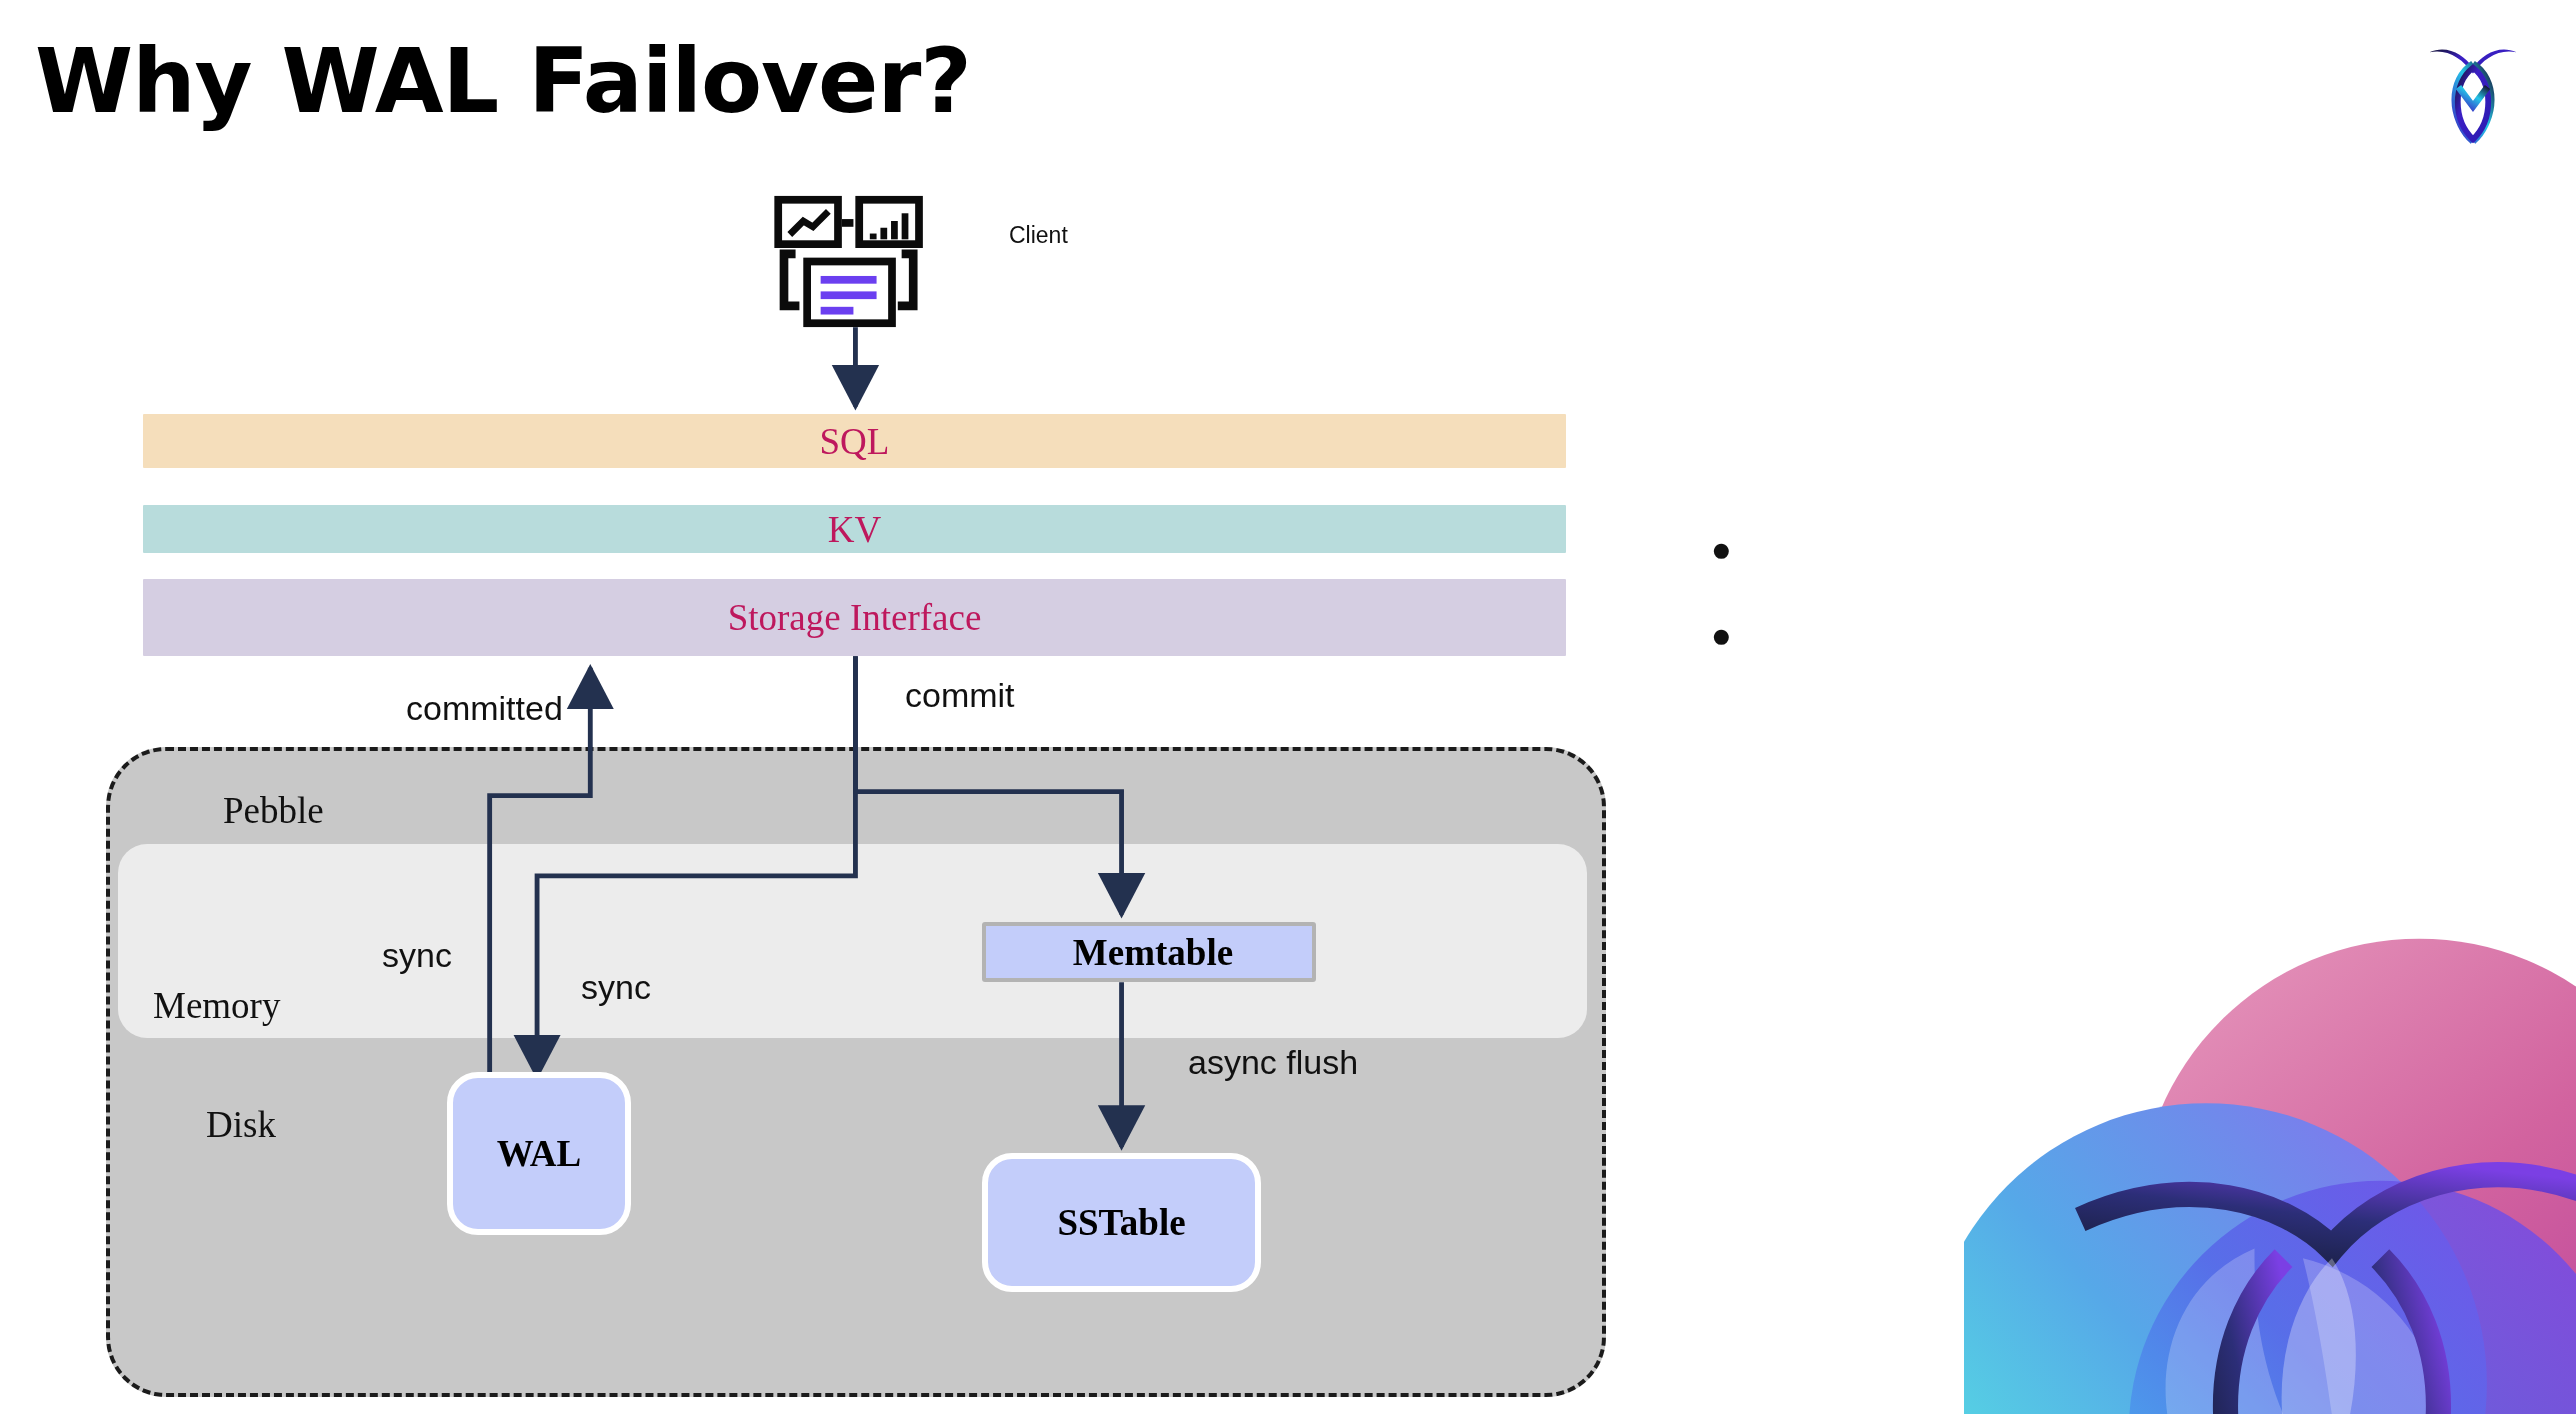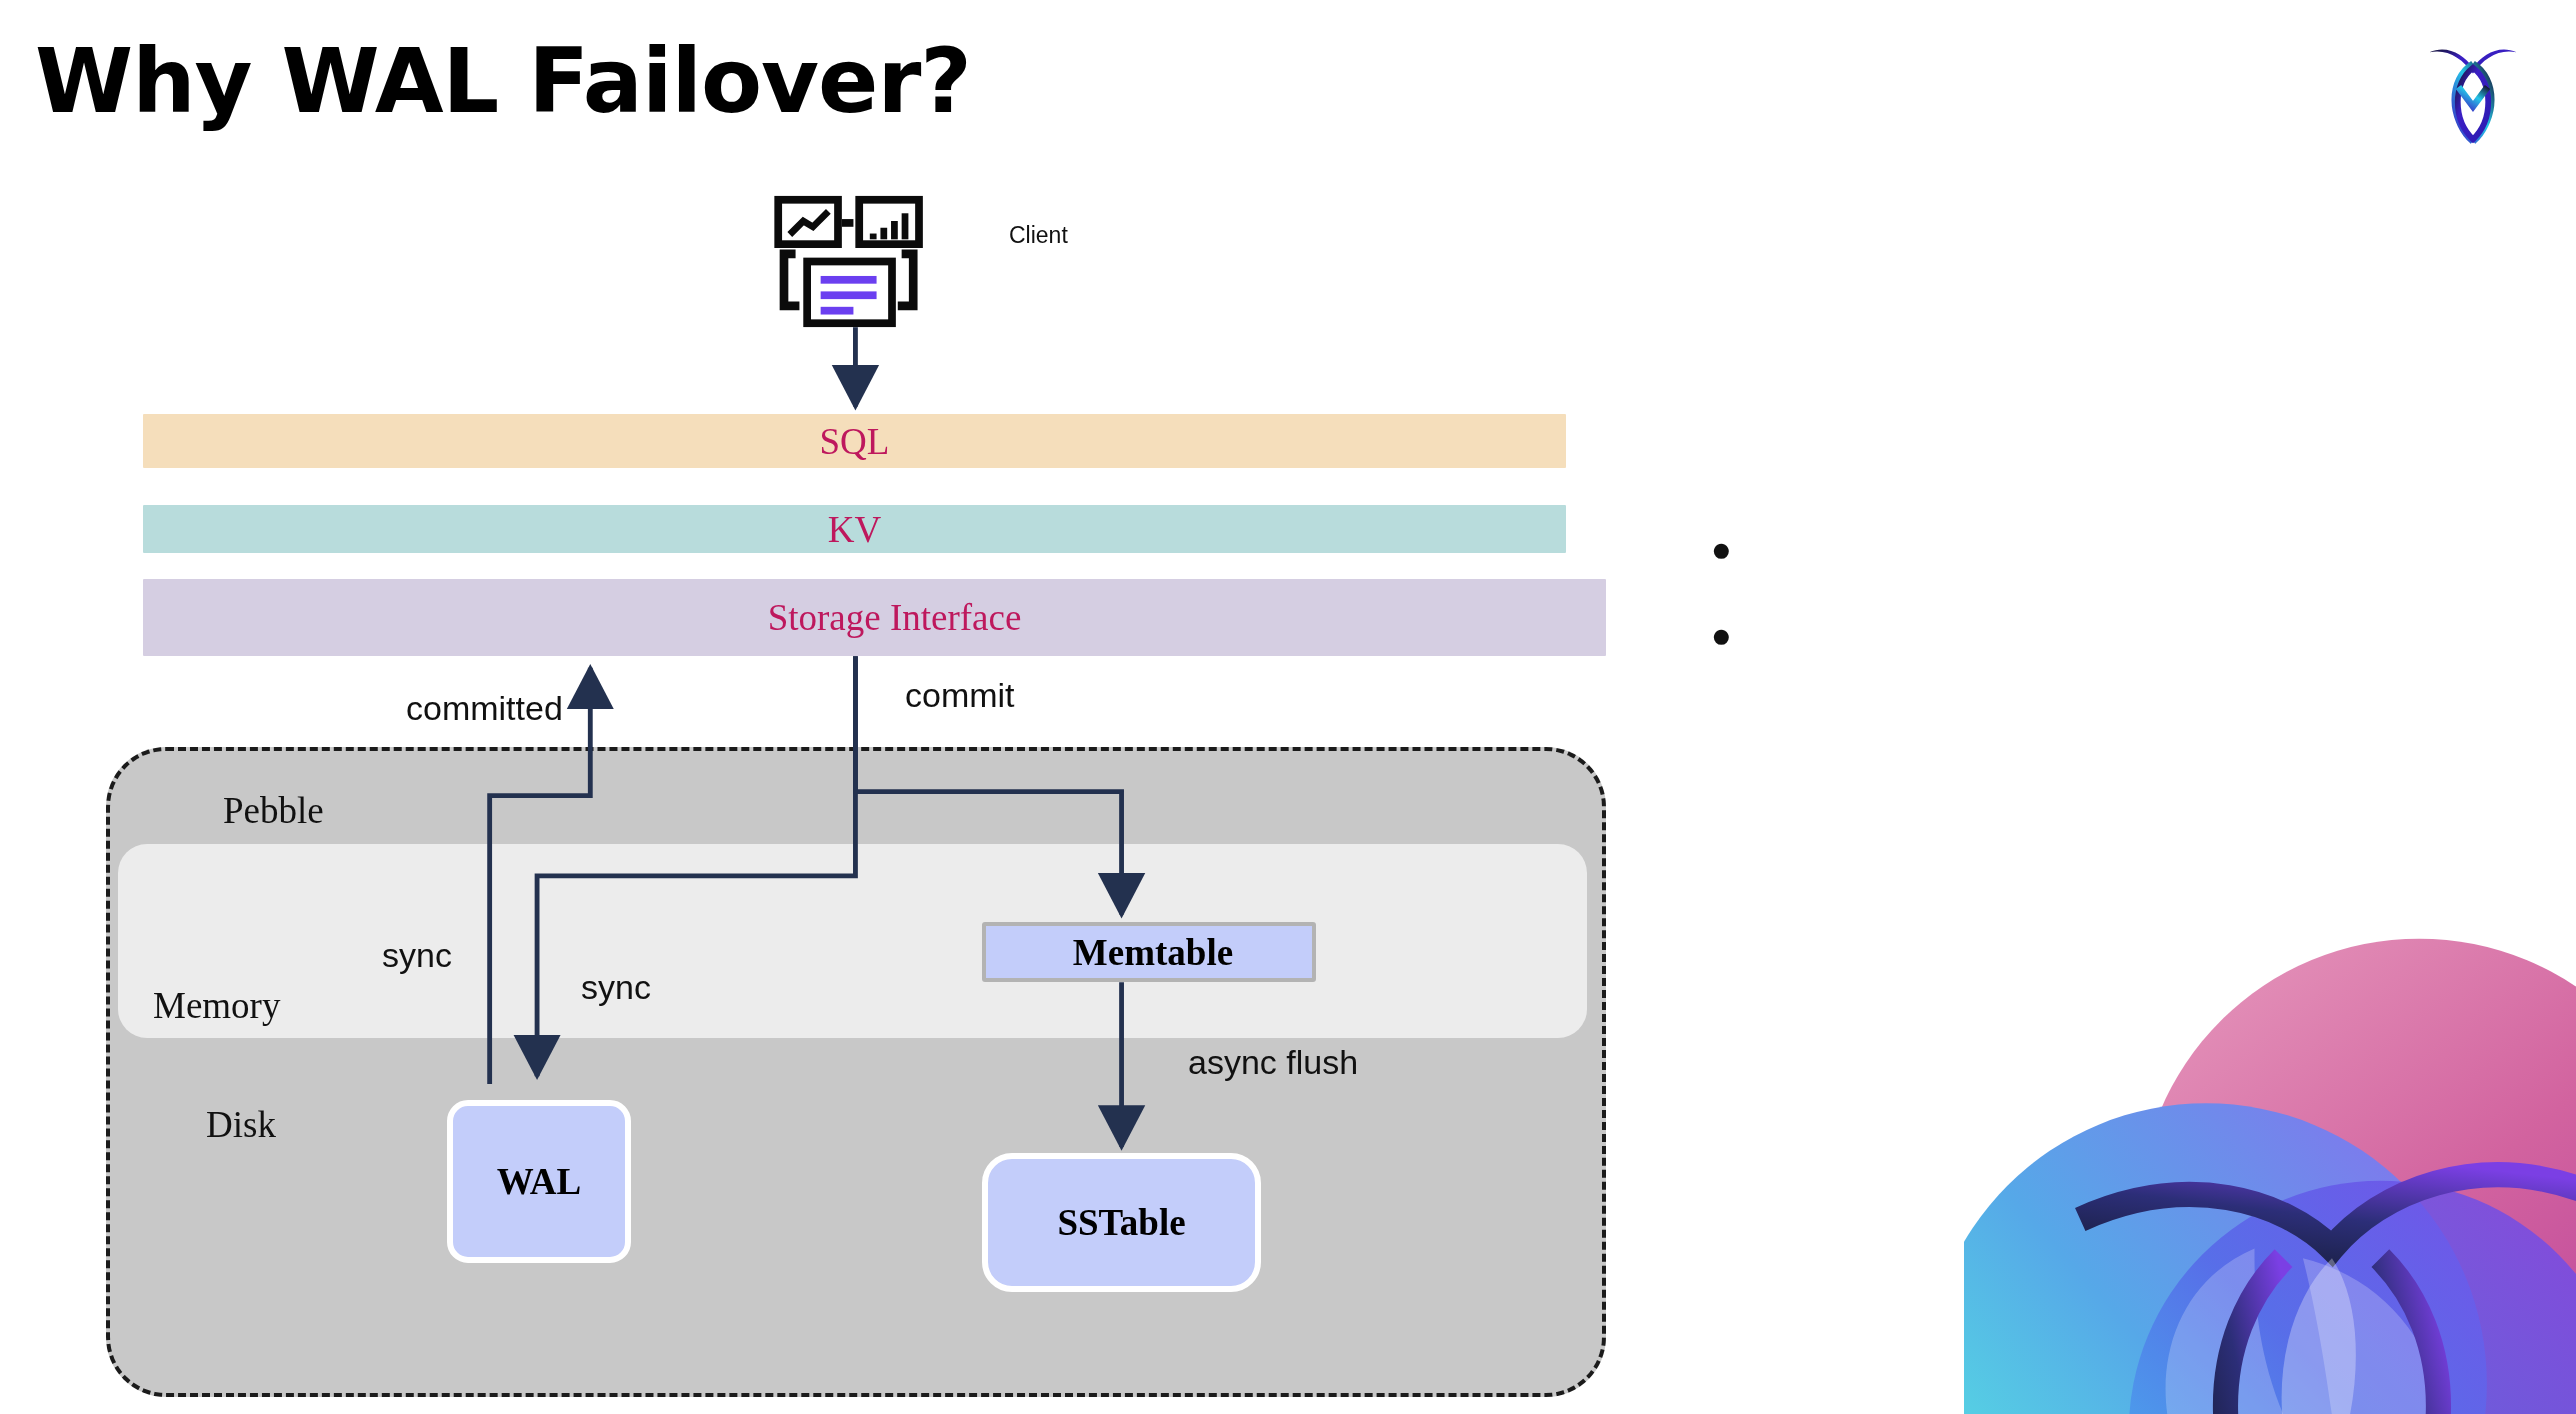--- a/index.html
+++ b/index.html
@@ -25,21 +25,21 @@
   }
 
   
   .layer-bar{
     position:absolute;left:143px;width:1423px;border-radius:1px;
     display:flex;align-items:center;justify-content:center;
     font-family:"Liberation Serif",serif;font-size:37px;color:#be185d;
   }
   #layer-sql{top:414px;height:54px;}
   #layer-kv{top:505px;height:48px;}
-  #layer-storage{top:579px;height:77px;padding-left:40px;}
+  #layer-storage{top:579px;height:77px;}
 
   
   #pebble-box{
     position:absolute;left:106px;top:747px;width:1500px;height:650px;
     background:#c8c8c8;border:4.8px dashed #1b1b1b;border-radius:60px;
     box-sizing:border-box;
   }
   #pebble-label{
     position:absolute;left:223px;top:789px;
     font-family:"Liberation Serif",serif;font-size:37px;color:#111;
@@ -62,22 +62,22 @@
     position:absolute;background:#c3cdfa;
     display:flex;align-items:center;justify-content:center;
     font-family:"Liberation Serif",serif;font-weight:bold;color:#000;
     box-sizing:border-box;
   }
   #node-memtable{
     left:982px;top:922px;width:334px;height:60px;
     border:4.8px solid #b3b3b3;border-radius:3px;font-size:37px;padding-left:8px;
   }
   #node-wal{
-    left:447px;top:1100px;width:184px;height:163px;
-    border:6.8px solid #ffffff;border-radius:21px;font-size:37px;
+    left:447px;top:1072px;width:184px;height:163px;
+    border:6.8px solid #ffffff;border-radius:31px;font-size:37px;
   }
   #node-sstable{
     left:982px;top:1153px;width:279px;height:139px;
     border:6.8px solid #ffffff;border-radius:30px;font-size:37px;
   }
 
   
   #connectors{position:absolute;left:0;top:0;width:2576px;height:1415px;
               pointer-events:none;}
 

